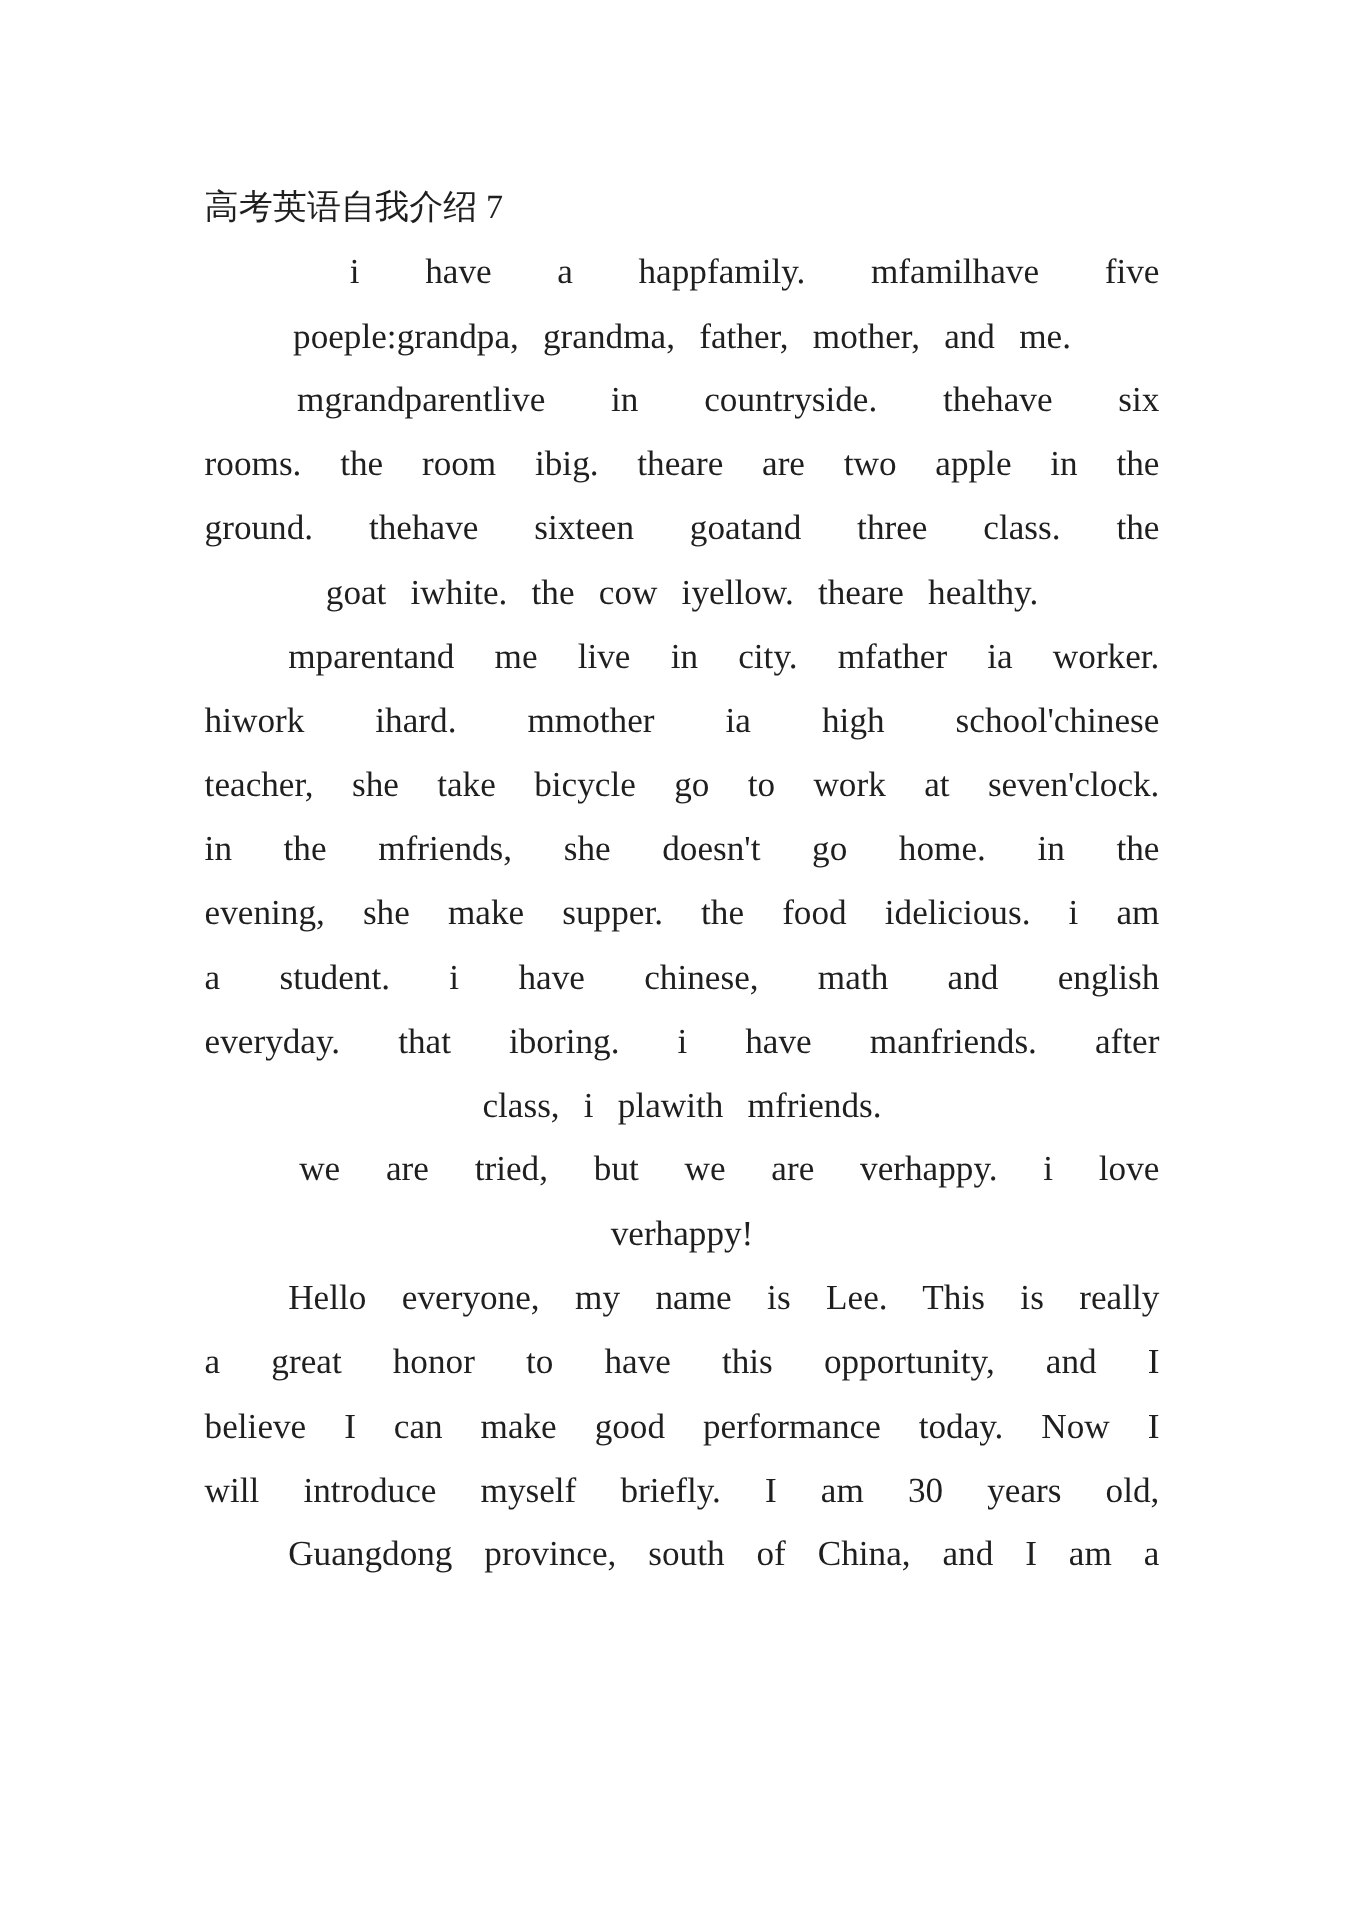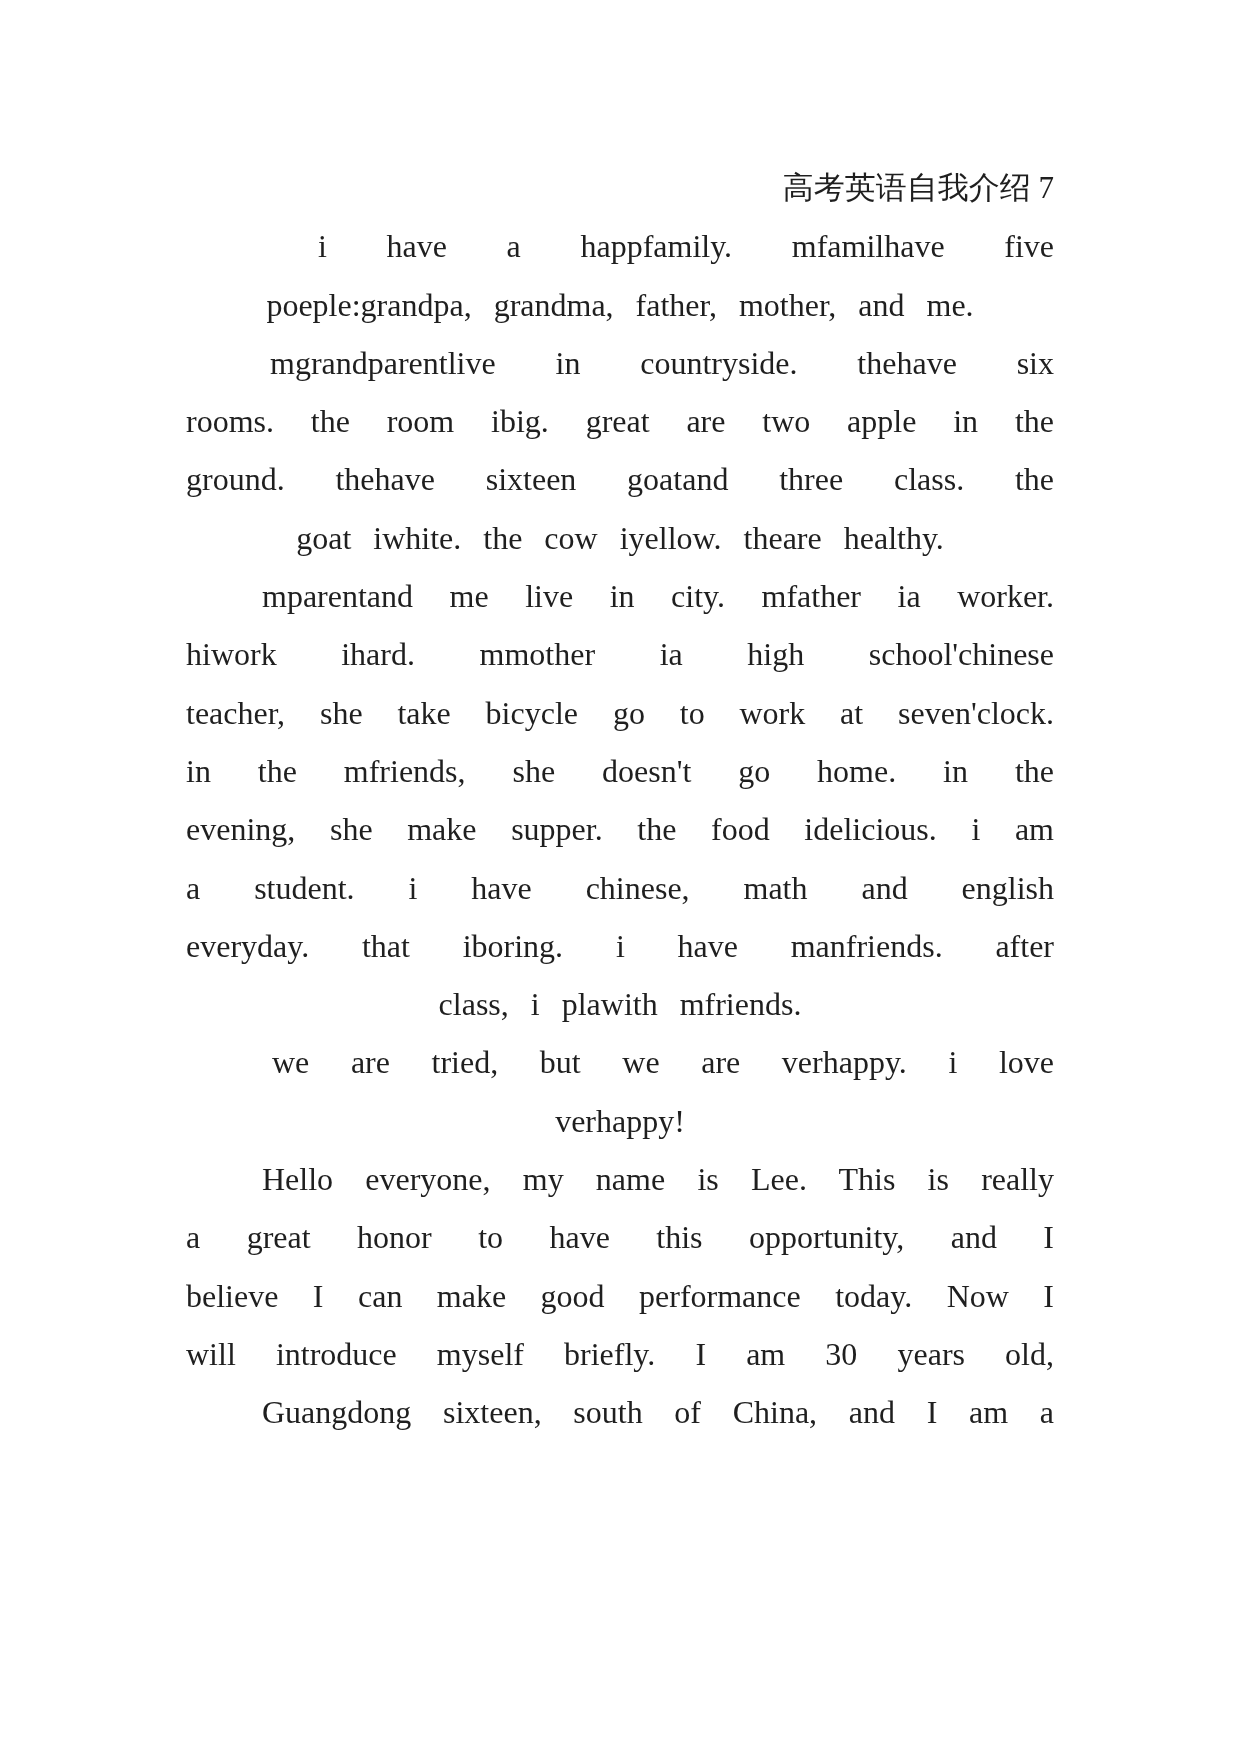--- a/index.html
+++ b/index.html
@@ -37,46 +37,46 @@
     text-align-last: justify;
   }
   .line.lastline {
     white-space: normal;
     text-align: center;
     word-spacing: 14px;
   }
   .heading {
     font-size: 31px;
     line-height: 58.3px;
-    text-align: right;
+    text-align: left;
     color: #1f1f1f;
     font-weight: 400;
   }
 </style>
 </head>
 <body>
 
 <main class="page">
   <div class="doc-content">
       <div class="heading">高考英语自我介绍 7</div>
       <div class="line justified" style="padding-left: 132px;">i have a happfamily. mfamilhave five</div>
       <div class="line lastline">poeple:grandpa, grandma, father, mother, and me.</div>
       <div class="line justified" style="padding-left: 84px;">mgrandparentlive in countryside. thehave six</div>
-      <div class="line justified">rooms. the room ibig. great are two apple in the</div>
+      <div class="line justified">rooms. the room ibig. theare are two apple in the</div>
       <div class="line justified">ground. thehave sixteen goatand three class. the</div>
       <div class="line lastline">goat iwhite. the cow iyellow. theare healthy.</div>
       <div class="line justified" style="padding-left: 76px;">mparentand me live in city. mfather ia worker.</div>
       <div class="line justified">hiwork ihard. mmother ia high school'chinese</div>
       <div class="line justified">teacher, she take bicycle go to work at seven'clock.</div>
       <div class="line justified">in the mfriends, she doesn't go home. in the</div>
       <div class="line justified">evening, she make supper. the food idelicious. i am</div>
       <div class="line justified">a student. i have chinese, math and english</div>
       <div class="line justified">everyday. that iboring. i have manfriends. after</div>
       <div class="line lastline">class, i plawith mfriends.</div>
       <div class="line justified" style="padding-left: 86px;">we are tried, but we are verhappy. i love</div>
       <div class="line lastline">verhappy!</div>
       <div class="line justified" style="padding-left: 76px;">Hello everyone, my name is Lee. This is really</div>
       <div class="line justified">a great honor to have this opportunity, and I</div>
       <div class="line justified">believe I can make good performance today. Now I</div>
       <div class="line justified">will introduce myself briefly. I am 30 years old,</div>
-      <div class="line justified" style="padding-left: 76px;">Guangdong sixteen, south of China, and I am a</div>
+      <div class="line justified" style="padding-left: 76px;">Guangdong province, south of China, and I am a</div>
     </div>
 </main>
 
 </body></html>

